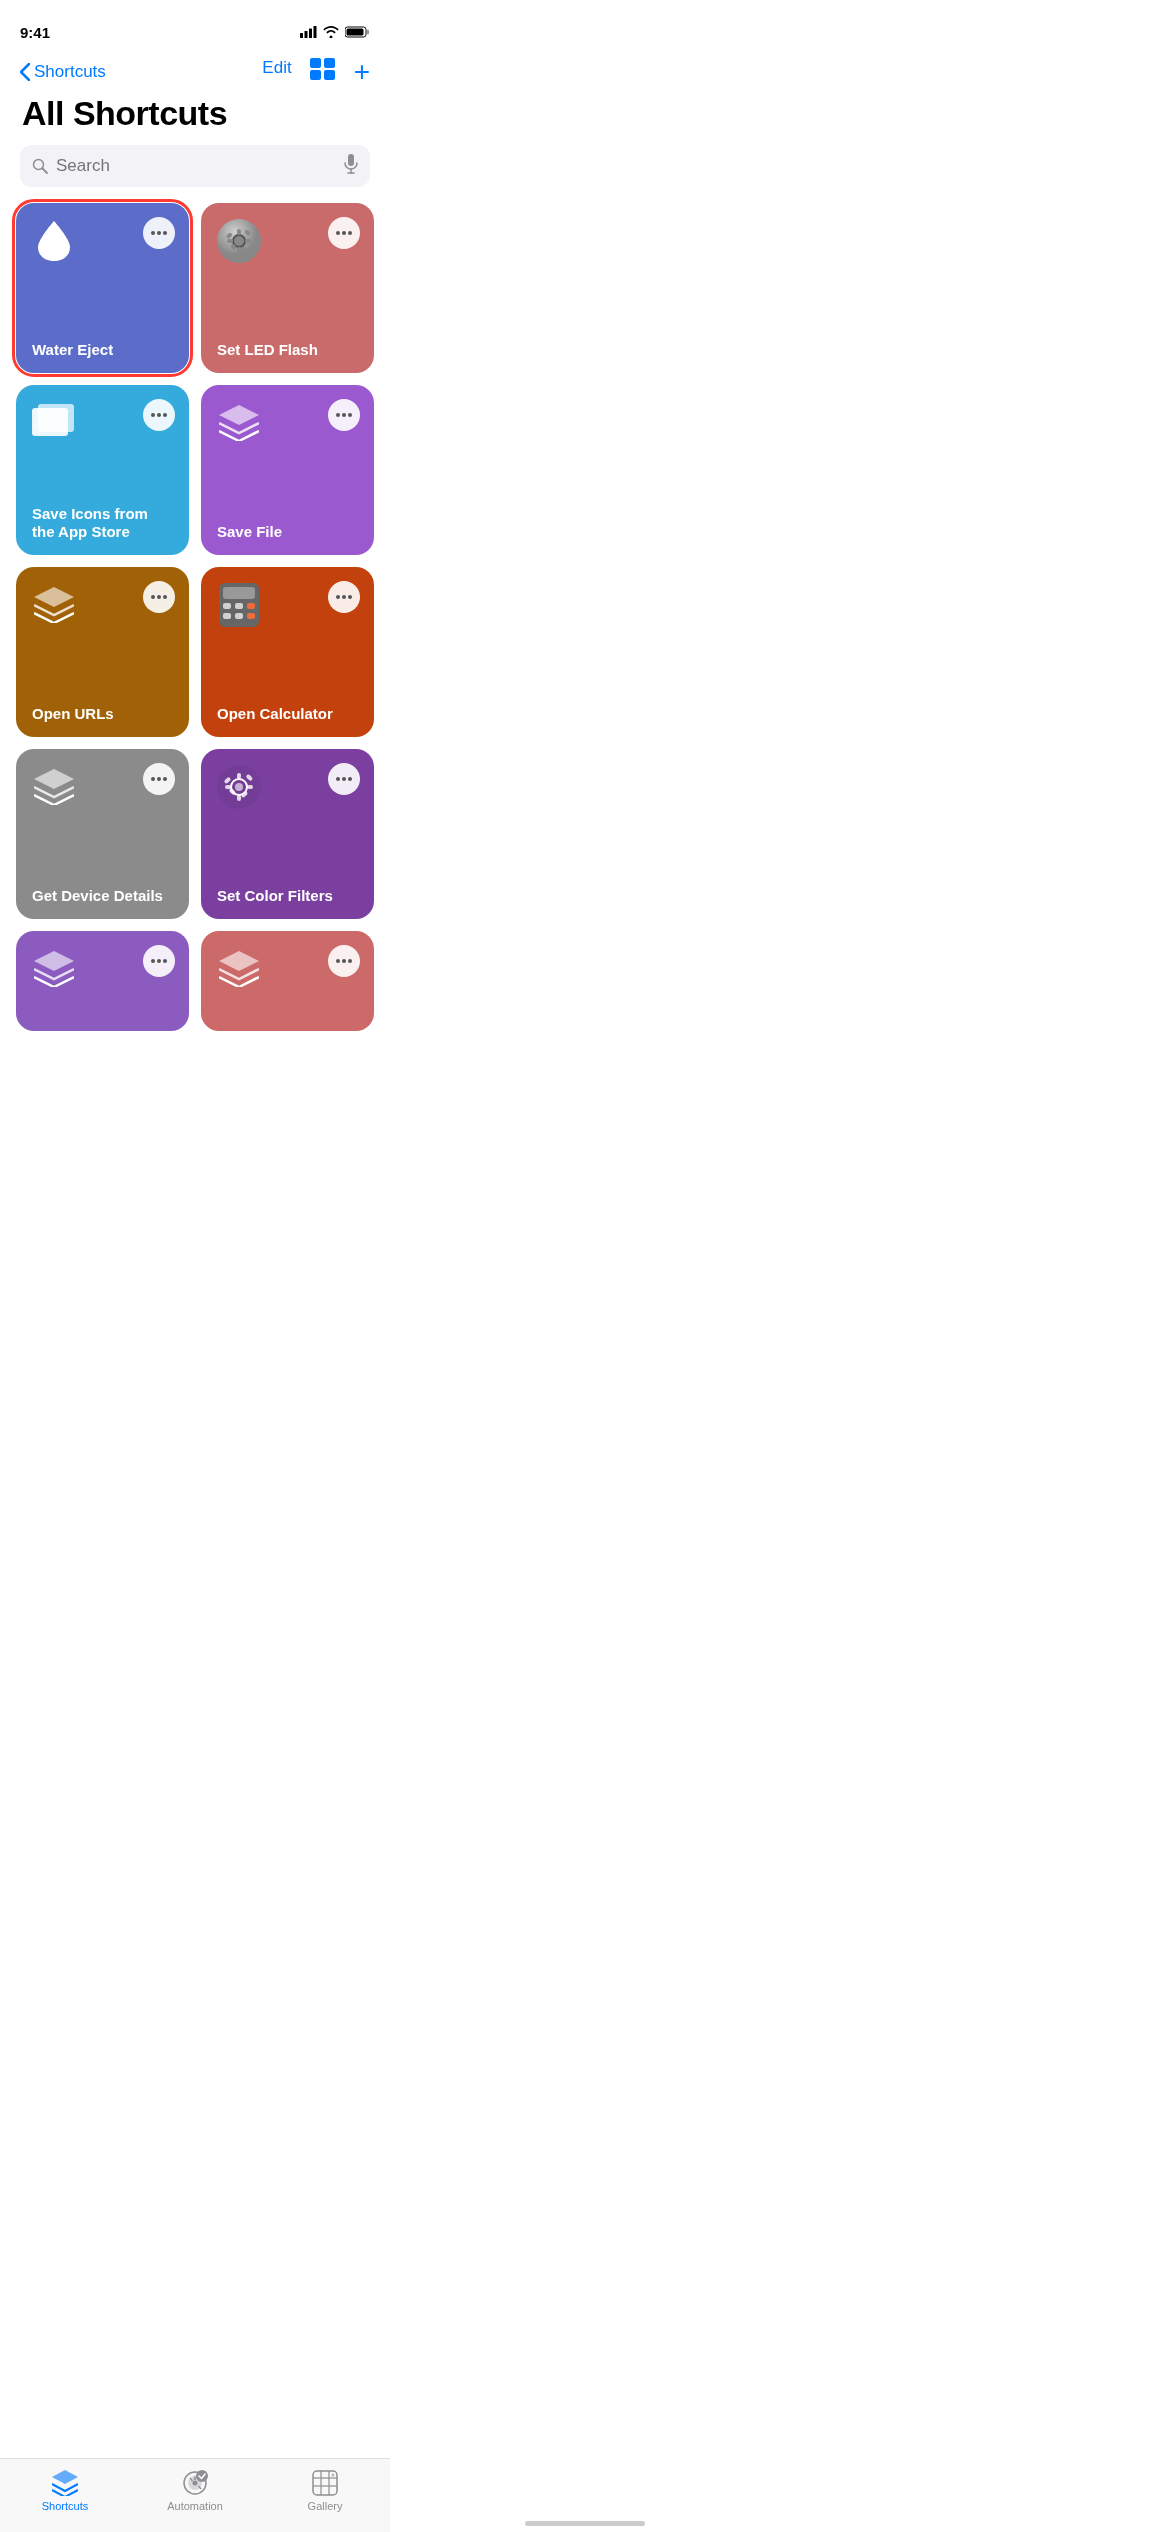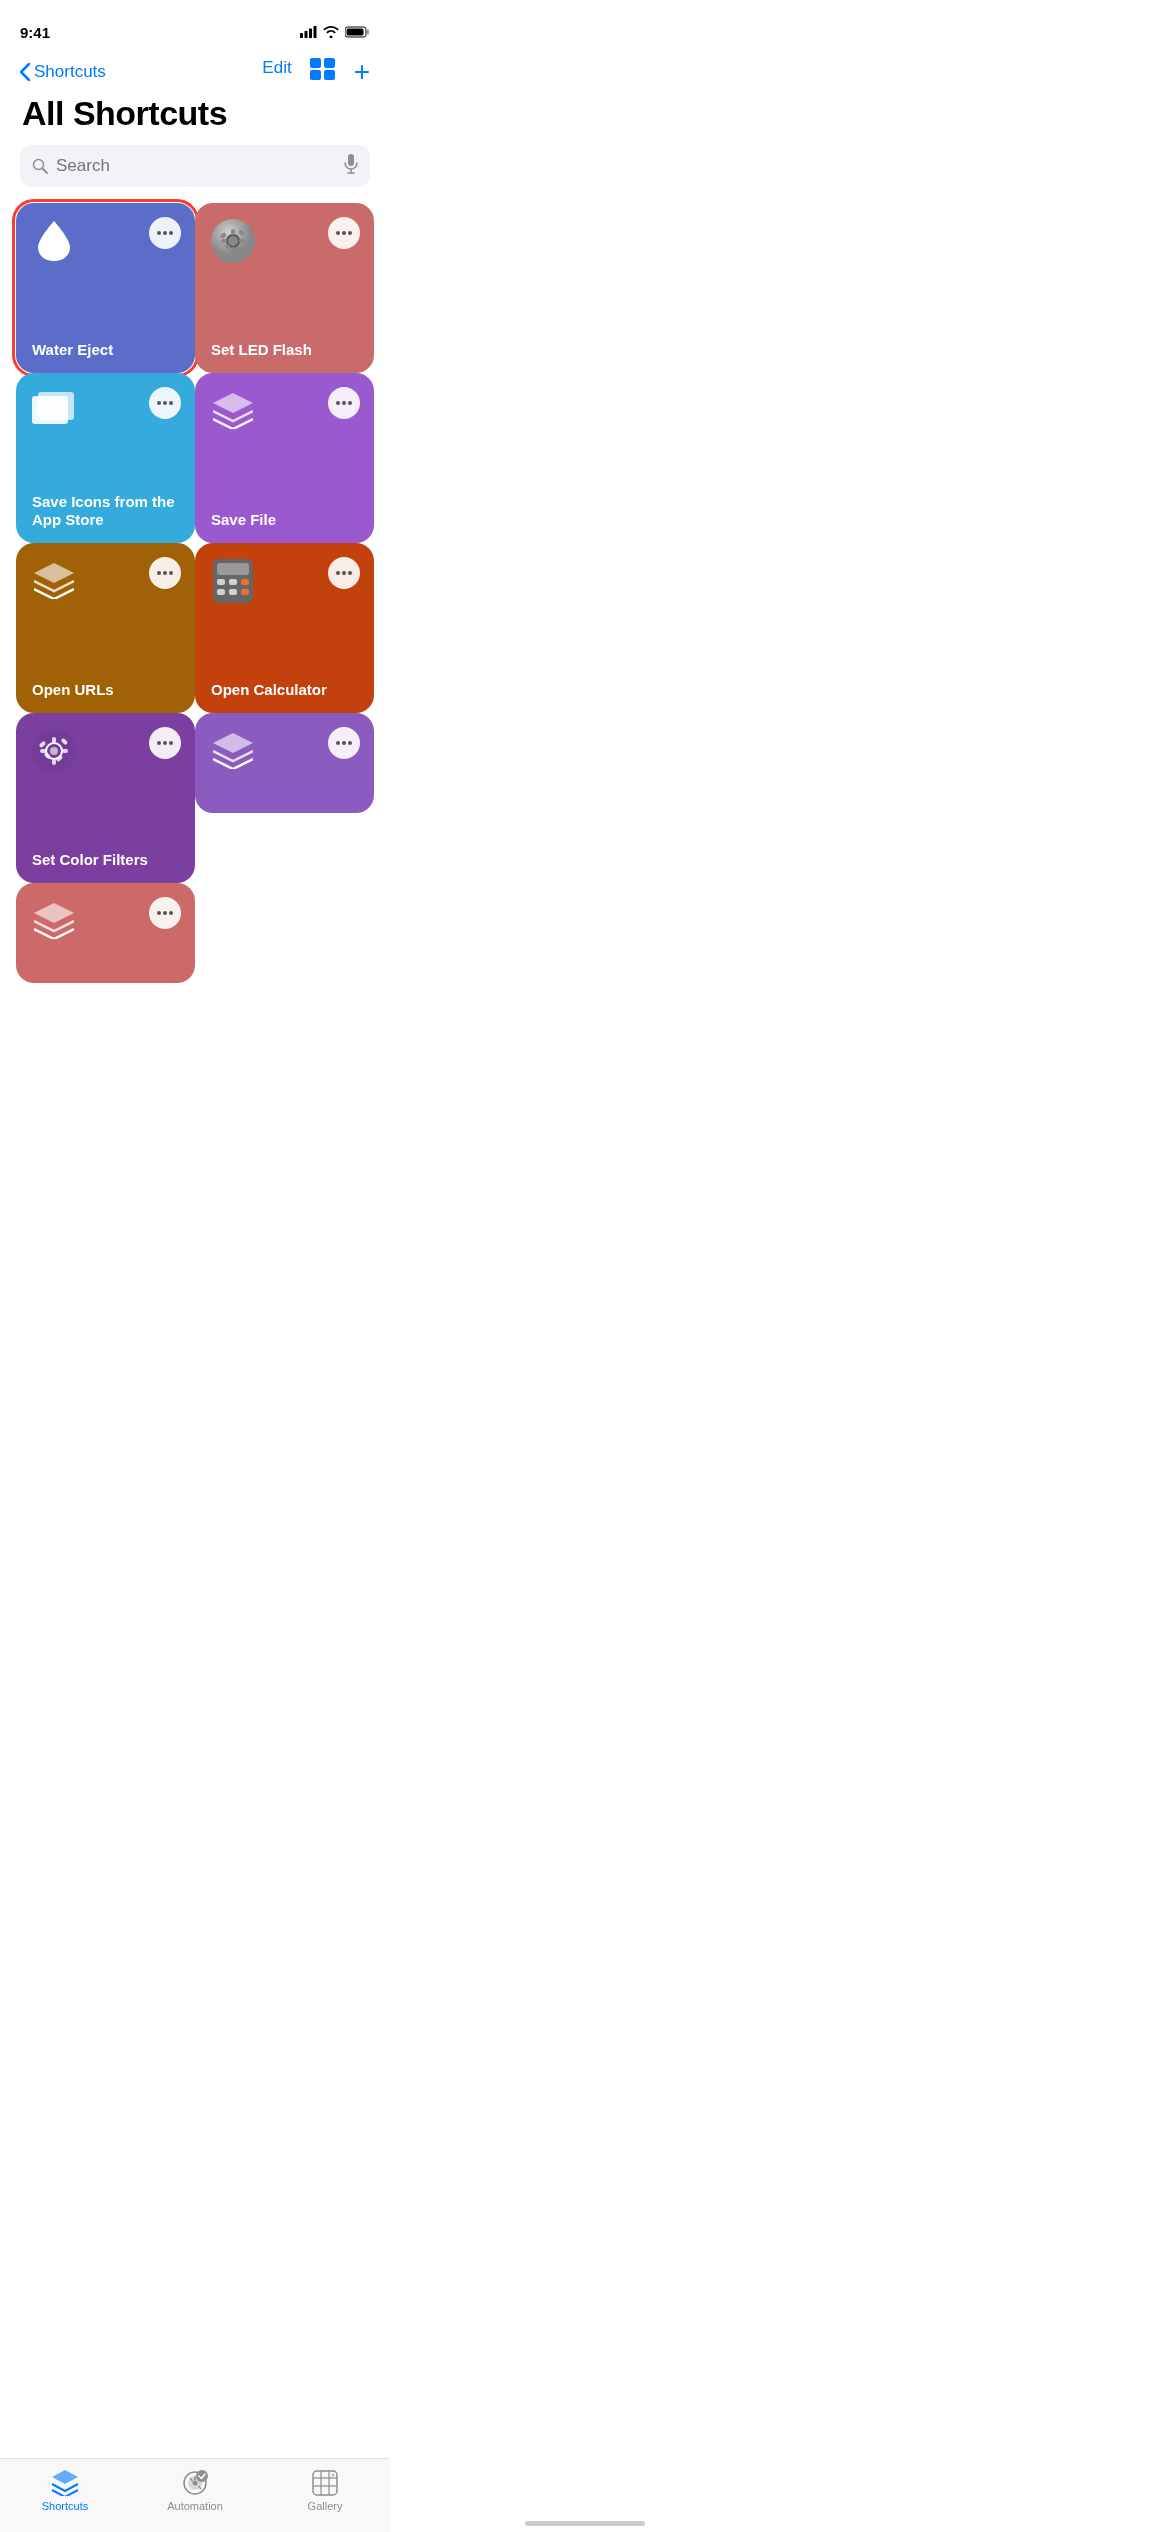--- a/index.html
+++ b/index.html
@@ -105,20 +105,21 @@
       color: #8E8E93;
       outline: none;
     }
     .mic-icon svg { fill: #8E8E93; }
 
     
     .shortcuts-grid {
       padding: 0 16px 80px;
       display: grid;
       grid-template-columns: 1fr 1fr;
+      gap: 12px;
     }
 
     
     .shortcut-card {
       border-radius: 18px;
       padding: 14px;
       height: 170px;
       display: flex;
       flex-direction: column;
       justify-content: space-between;
@@ -418,20 +419,39 @@
         <svg width="16" height="4" viewBox="0 0 16 4">
           <circle cx="2" cy="2" r="2" fill="#555"></circle>
           <circle cx="8" cy="2" r="2" fill="#555"></circle>
           <circle cx="14" cy="2" r="2" fill="#555"></circle>
         </svg>
       </div>
     </div>
     <div class="card-name">Open Calculator</div>
   </div>
 
+  <div class="shortcut-card card-gray">
+    <div class="card-top">
+      <div class="card-icon">
+        <svg width="40" height="36" viewBox="0 0 40 36" fill="white">
+          <path d="M20 0 L40 10 L20 20 L0 10 Z" fill="white" opacity="0.6"></path>
+          <path d="M0 18 L20 28 L40 18" stroke="white" stroke-width="2.5" fill="none" opacity="0.8"></path>
+          <path d="M0 26 L20 36 L40 26" stroke="white" stroke-width="2.5" fill="none"></path>
+        </svg>
+      </div>
+      <div class="more-btn">
+        <svg width="16" height="4" viewBox="0 0 16 4">
+          <circle cx="2" cy="2" r="2" fill="#555"></circle>
+          <circle cx="8" cy="2" r="2" fill="#555"></circle>
+          <circle cx="14" cy="2" r="2" fill="#555"></circle>
+        </svg>
+      </div>
+    </div>
+    <div class="card-name">Get Device Details</div>
+  </div>
 
   <div class="shortcut-card card-dark-purple">
     <div class="card-top">
       <div class="card-icon">
         <svg width="44" height="44" viewBox="0 0 44 44" fill="none">
           <circle cx="22" cy="22" r="22" fill="#6a3a88" opacity="0.4"></circle>
           <circle cx="22" cy="22" r="8" fill="none" stroke="white" stroke-width="2"></circle>
           <circle cx="22" cy="22" r="4" fill="white" opacity="0.6"></circle>
           <rect x="20" y="8" width="4" height="6" rx="2" fill="white" opacity="0.8"></rect>
           <rect x="20" y="30" width="4" height="6" rx="2" fill="white" opacity="0.8"></rect>

